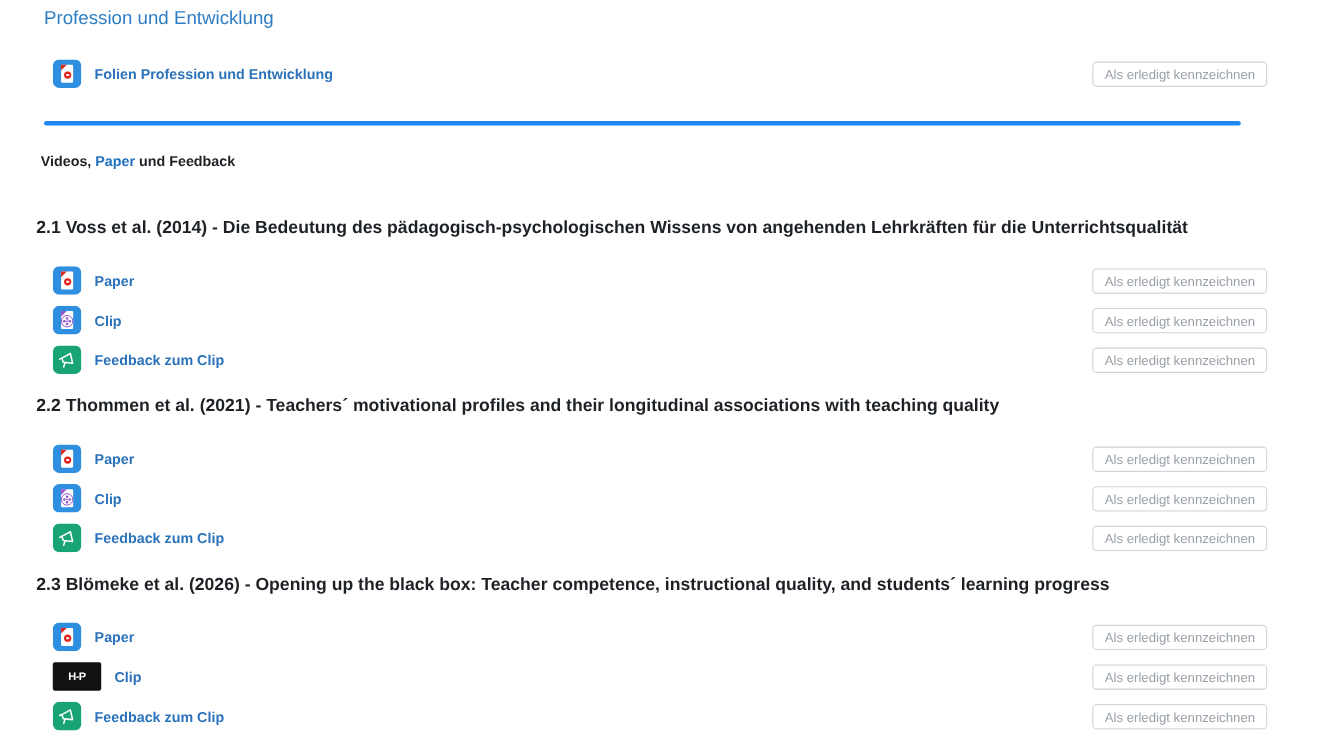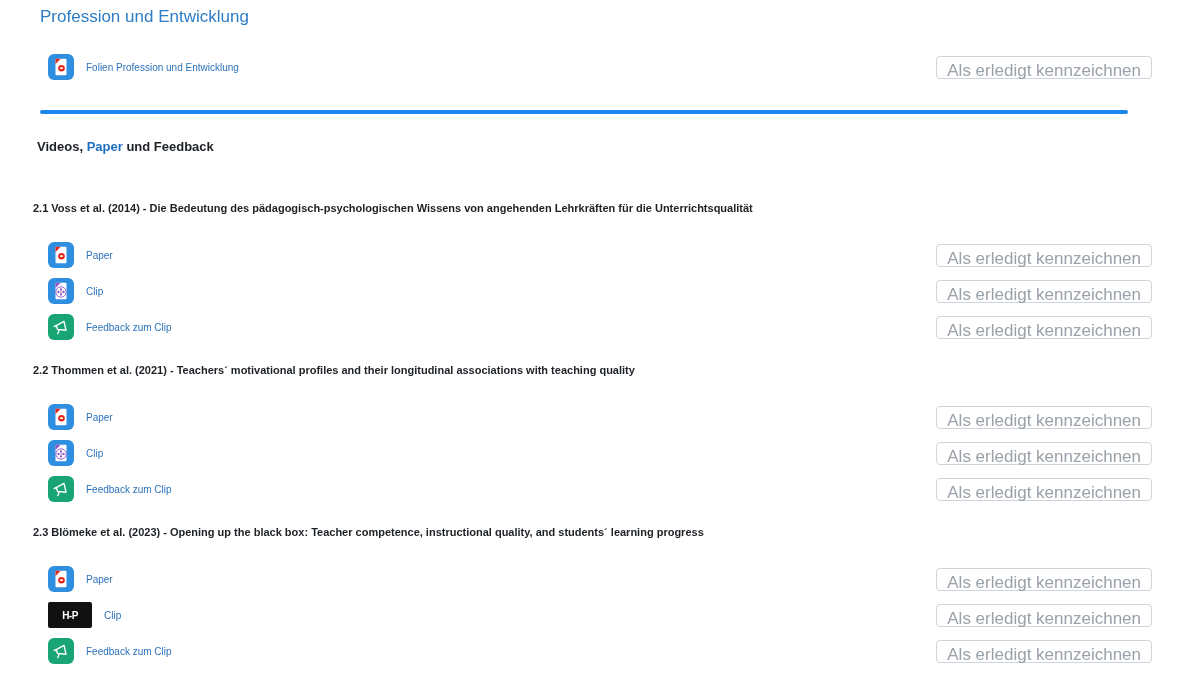--- a/index.html
+++ b/index.html
@@ -23,46 +23,46 @@
   .activity-left { display: flex; align-items: center; gap: 12px; }
   .activity-icon { width: 26px; height: 26px; flex: 0 0 26px; display: block; cursor: pointer; }
   .activity-icon svg { display: block; }
   .icon-h5p {
     width: 44px; height: 26px; background: var(--icon_black, #111);
     border-radius: 2px; color: #fff; font-weight: 700; font-size: 10px;
     display: flex; align-items: center; justify-content: center;
     letter-spacing: -0.5px; cursor: pointer;
   }
   .activity-link {
-    font-size: 10px; color: var(--link_blue, #2b72ba);
-    text-decoration: none; cursor: pointer;
+    font-size: 13px; color: var(--link_blue, #2b72ba);
+    text-decoration: none; cursor: pointer; font-weight: bold;
   }
   .completion-button {
     background: #fff; border: 1px solid var(--button_border, #ced4da);
     border-radius: 4px; color: var(--button_text, #9aa1a8);
-    font-size: 17px; font-family: inherit; padding: 4px 10px; height: 23px;
+    font-size: 12px; font-family: inherit; padding: 4px 10px; height: 23px;
     white-space: nowrap; cursor: pointer;
   }
 
   .top-activity { margin-top: 26px; margin-bottom: 0; }
 
   .section-divider {
     width: 1088px; height: 4px; border-radius: 2px;
     background: var(--divider_blue, #1e87f0); margin-top: 30px;
   }
 
   .main-section-title {
     margin-top: 22px; margin-left: -3px;
     font-size: 13px; font-weight: 700; line-height: 22px; color: var(--text_dark, #1d2125);
   }
   .main-section-title .word-blue { color: var(--divider_link_blue, #1e6fc0); }
 
   .group-heading {
     margin-top: 22px; margin-left: -7px;
-    font-size: 11px; font-weight: 700; line-height: 16px; color: var(--text_dark, #1d2125);
+    font-size: 16px; font-weight: 700; line-height: 16px; color: var(--text_dark, #1d2125);
   }
   .group-heading.first { margin-top: 42px; }
   .group-rows { margin-top: 26px; }
 </style>
 </head>
 <body>
 
 <div class="page">
 
   <div class="course-section-title">Profession und Entwicklung</div>
@@ -190,21 +190,21 @@
       <path d="M6.2 12.5 L8.2 11.6"></path>
     </g>
   </svg>
 </span>
         <a class="activity-link">Feedback zum Clip</a>
       </div>
       <button class="completion-button">Als erledigt kennzeichnen</button>
     </div>
   </div>
 
-  <div class="group-heading">2.3 Blömeke et al. (2023) - Opening up the black box: Teacher competence, instructional quality, and students´ learning progress</div>
+  <div class="group-heading">2.3 Blömeke et al. (2026) - Opening up the black box: Teacher competence, instructional quality, and students´ learning progress</div>
   <div class="group-rows">
     <div class="activity-row">
       <div class="activity-left">
         <span class="activity-icon icon-slot">
   <svg viewBox="0 0 26 26" width="26" height="26">
     <rect width="26" height="26" rx="6" fill="#2e8fe0"></rect>
     <rect x="7.5" y="4.8" width="11" height="16.4" rx="1" fill="#ffffff"></rect>
     <path d="M7.5 4.8 l5.2 0 l-5.2 5.2 z" fill="#e2251b"></path>
     <circle cx="13.5" cy="14.2" r="3.3" fill="#e2251b"></circle>
     <rect x="12" y="13.3" width="3" height="1.8" rx="0.9" fill="#ffffff"></rect>

